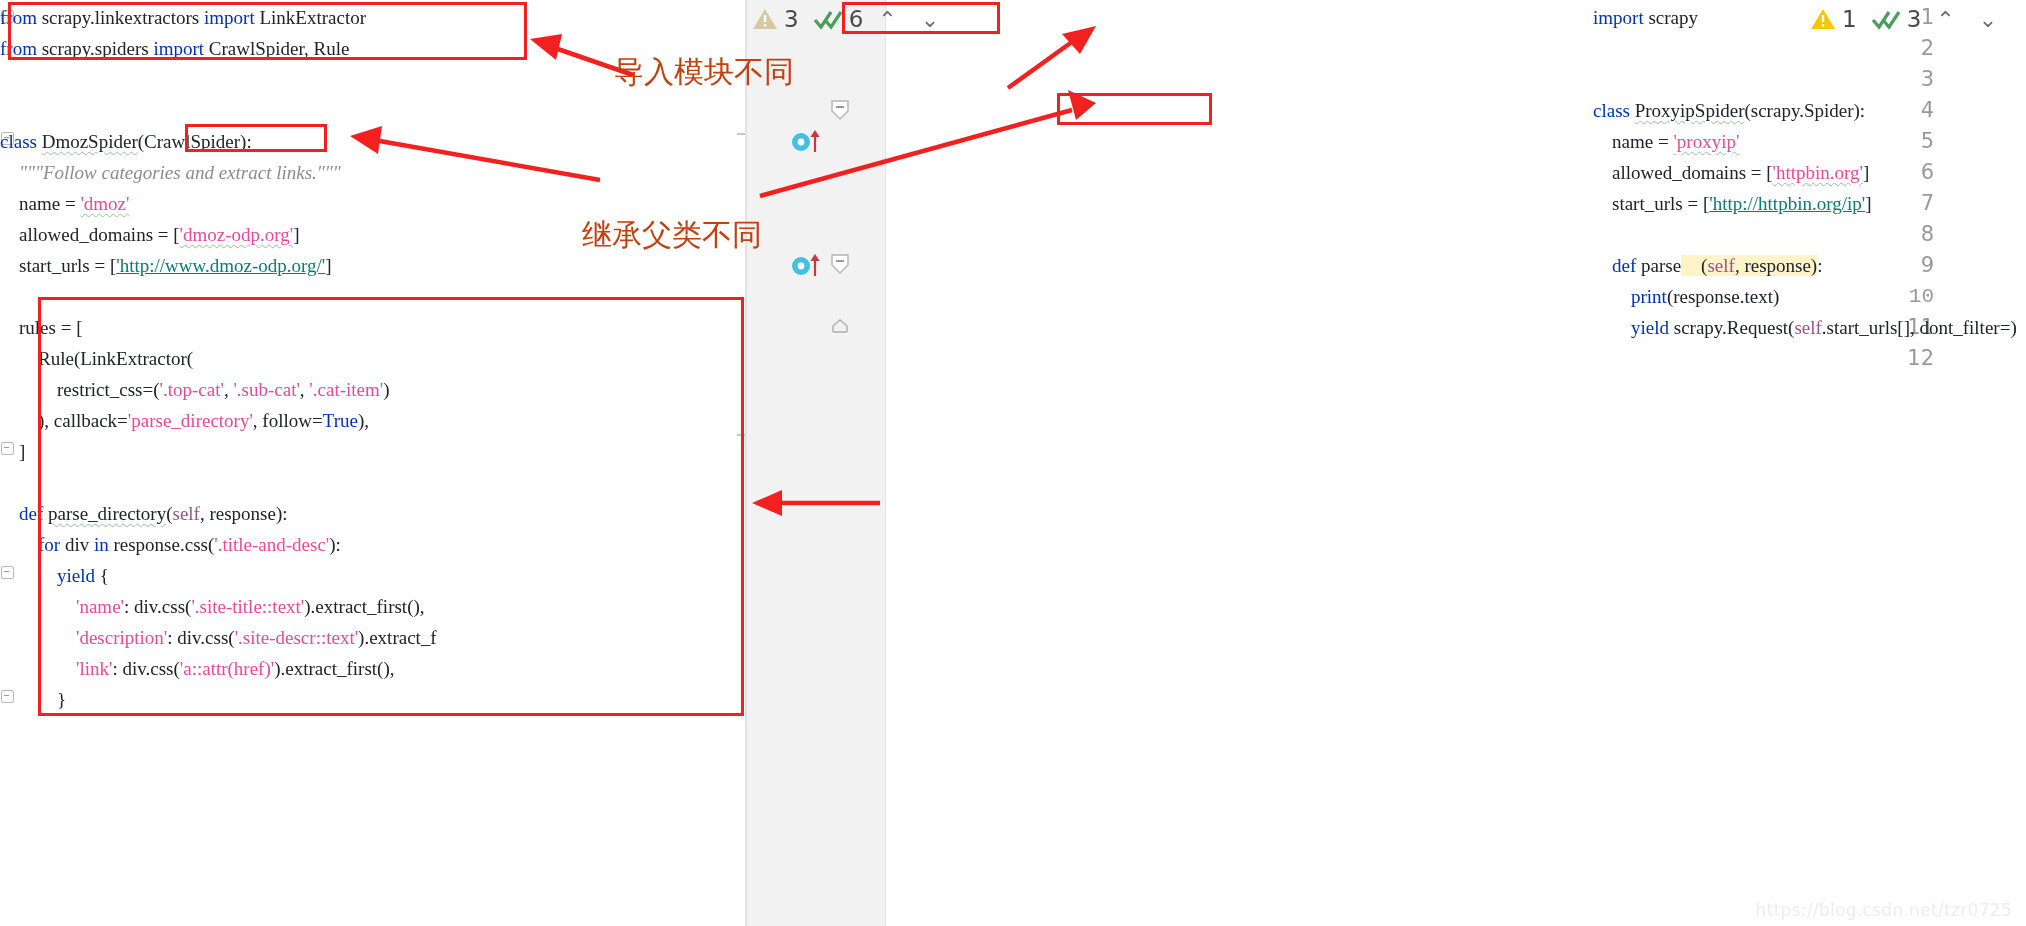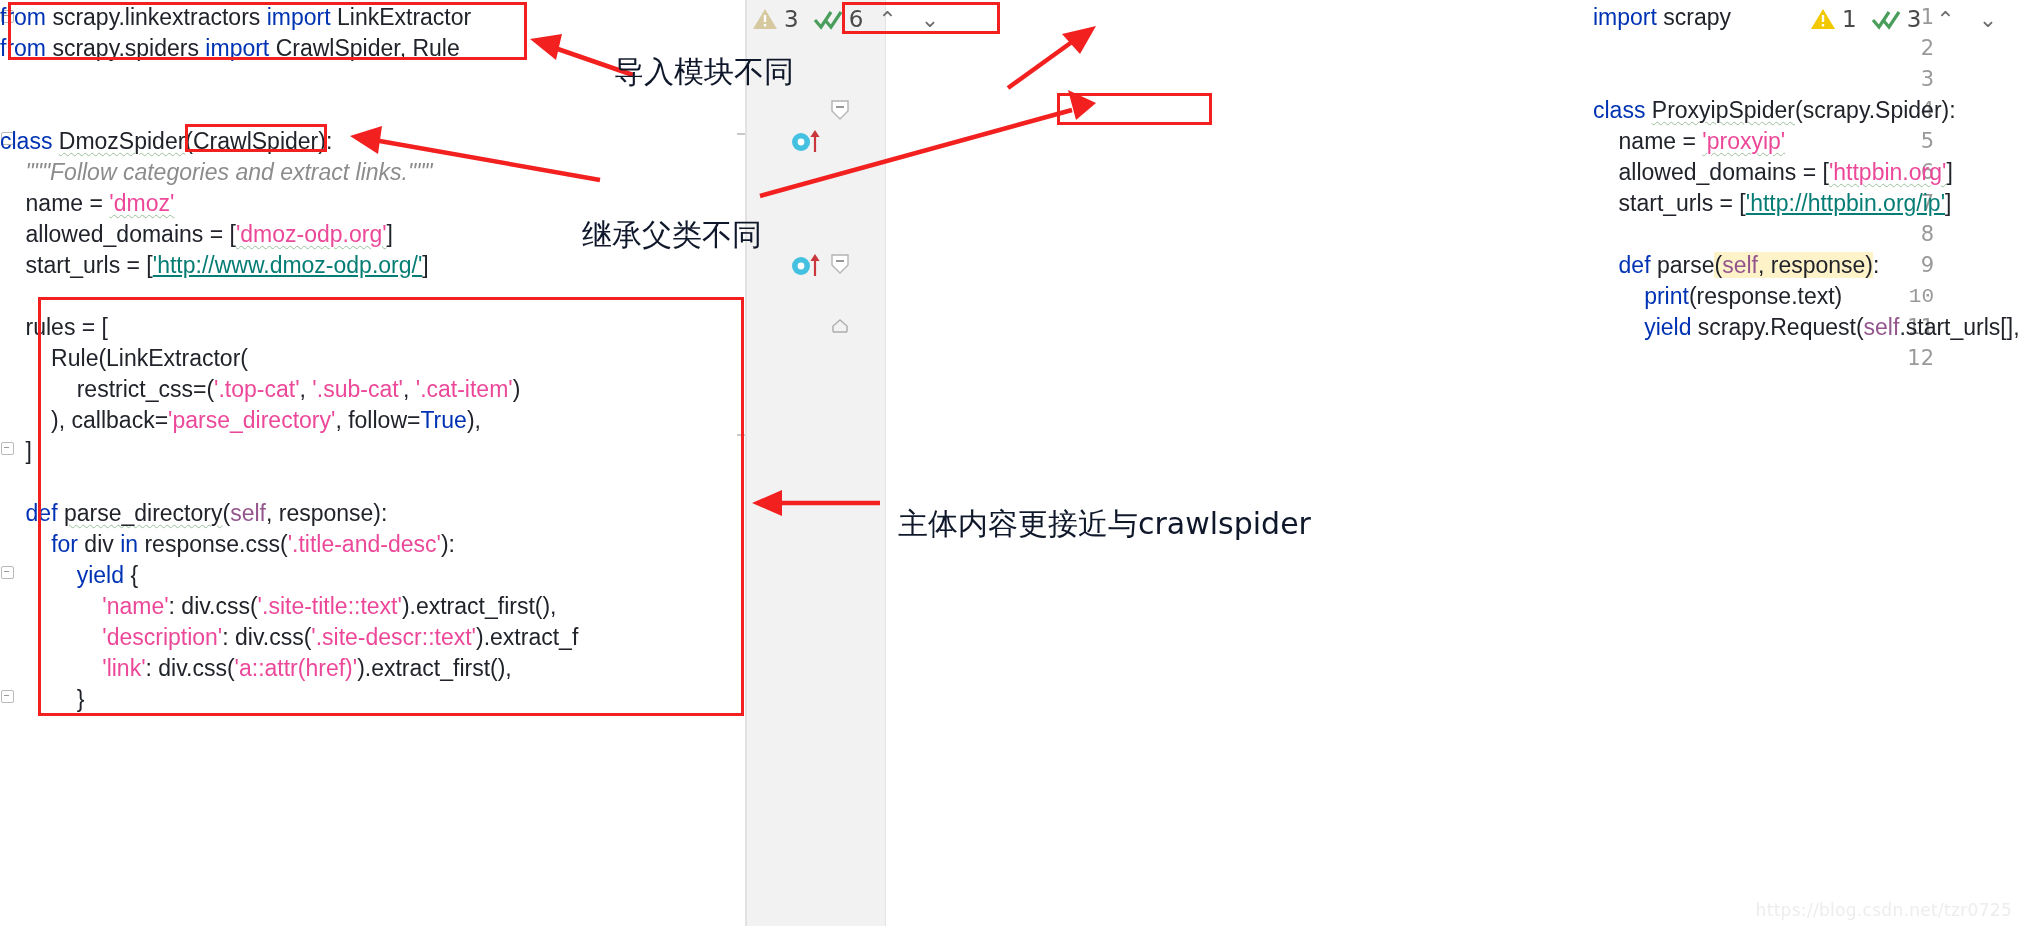--- a/index.html
+++ b/index.html
@@ -30,33 +30,33 @@
 
   
   .ministrip{position:absolute;top:0;left:0;width:12px;height:926px;background:#ffffff;}
   .mini-fold{position:absolute;left:1px;width:11px;height:11px;border:1px solid #b9b9b9;border-radius:2px;background:#fff;}
   .mini-fold:after{content:"";position:absolute;left:2px;top:4px;width:5px;height:1px;background:#9a9a9a;}
 
   
   .code{
     position:absolute;
     white-space:pre;
-    font-family:Liberation Sans, sans-serif;
-    font-size:23px;line-height:31px;
+    font-family:Liberation Serif, serif;
+    font-size:19px;line-height:31px;
     color:#20232a;
   }
   #code-left{left:0px;top:2px;}
   #code-right{left:848px;top:2px;}
 
   .kw{color:#0033b3;}
   .str{color:#ec4899;}
   .self{color:#94558d;}
   .com{color:#8c8c8c;font-style:italic;}
   .link{color:#067d74;text-decoration:underline;}
-  .hl{background:#fdf2c8;}
+  .hl{background:#fdf2c8;padding-left:20px;}
 
   
   .wav{
     text-decoration:underline;
     text-decoration-style:wavy;
     text-decoration-color:#9bbf9b;
     text-decoration-thickness:1px;
     text-underline-offset:3px;
   }
 
@@ -70,21 +70,21 @@
   }
   .chev{
     font-family:"DejaVu Sans","Liberation Sans",sans-serif;
     font-size:22px;color:#6b6b6b;padding:0 9px;cursor:pointer;
   }
 
   
   #overlay{position:absolute;inset:0;pointer-events:none;}
   .anno-box{position:absolute;border:3px solid #f32020;box-sizing:border-box;}
   .anno-text{
-    position:absolute;color:#0f172a;
+    position:absolute;color:#c2410c;
     font-family:"DejaVu Sans","Liberation Sans",sans-serif;
     font-size:30px;white-space:nowrap;font-weight:400;
   }
   .wm{
     position:absolute;right:14px;bottom:6px;color:#ededed;
     font-family:"DejaVu Sans","Liberation Sans",sans-serif;
     font-size:17px;letter-spacing:.3px;
   }
 
   
@@ -250,16 +250,15 @@
     </g>
 
     <g>
       <path d="M1008 88 L1076 39" stroke="#f32020" stroke-width="4.5" fill="none"></path>
       <path d="M1096 26 L1080 54 L1062 34 Z" fill="#f32020"></path>
     </g>
   </svg>
 
   <span class="anno-text" style="left:614px;  top:52px;">导入模块不同</span>
   <span class="anno-text" style="left:582px;  top:173px;margin-top:42px;">继承父类不同</span>
-  <span class="anno-text" style="left:898px;  top:504px;">主体内容更接近与crawlspider</span>
 
   <span class="wm">https://blog.csdn.net/tzr0725</span>
 </div>
 
 </body></html>

